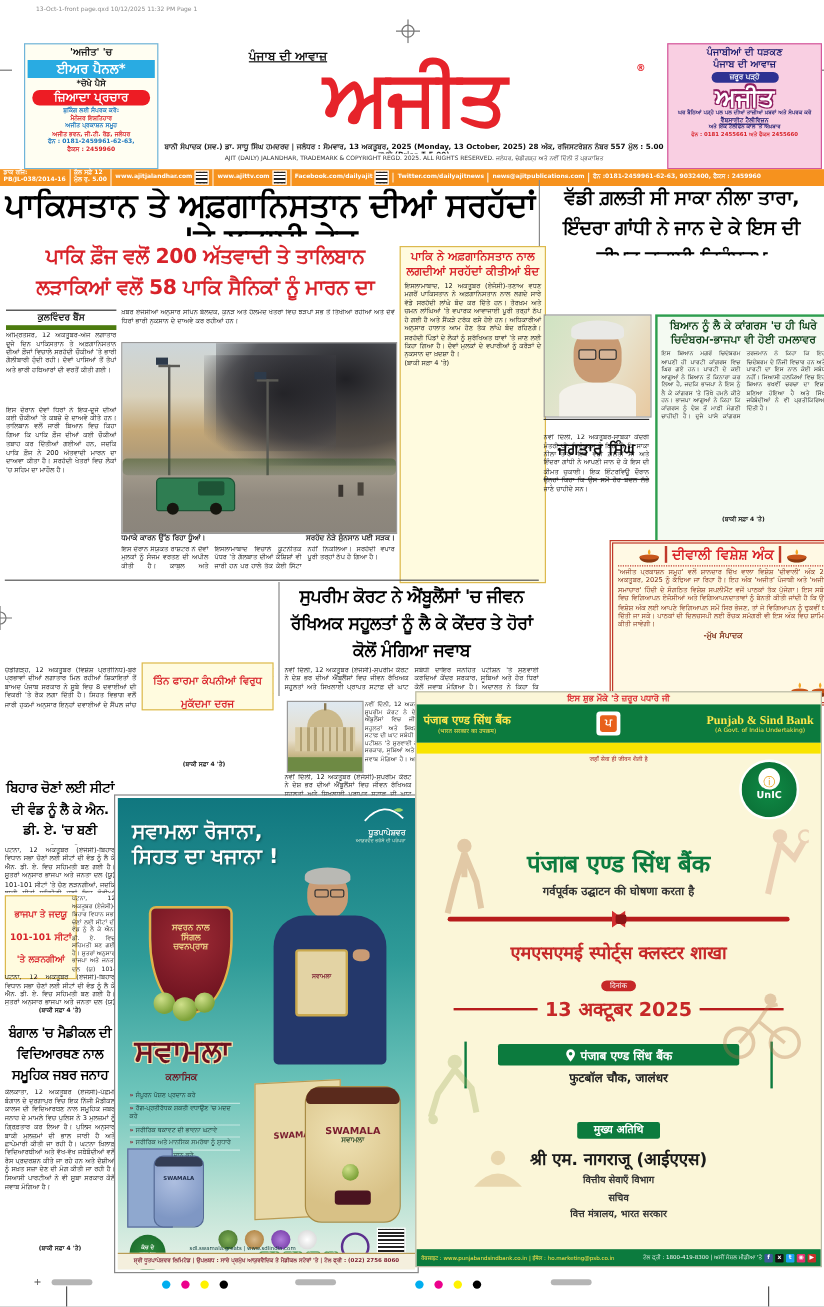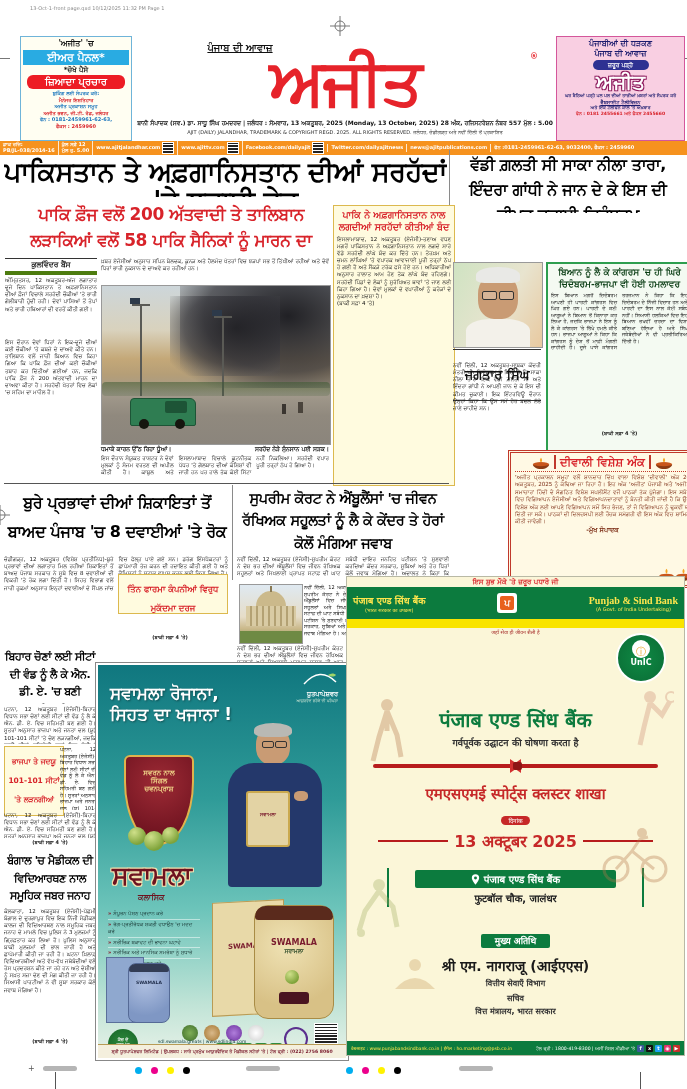--- a/index.html
+++ b/index.html
@@ -207,26 +207,25 @@
         </g>
         <g transform="translate(24,0)">
           <path d="M2 18h20c0 4-4 7-10 7S2 22 2 18z" fill="#8b3a12"></path>
           <ellipse cx="12" cy="18" rx="10" ry="3" fill="#c8561b"></ellipse>
           <path d="M12 8c2 2.6 2 4.8 0 7-2-2.2-2-4.4 0-7z" fill="#f6a623"></path>
         </g>
       </svg>
   </div>
 
   <div class="abs" style="left:4px;top:483px;width:445px;border-top:1px solid #555"></div>
-  <div class="abs hl ov" style="left:4px;top:489px;width:226px;height:62px;font-size:16px;line-height:1.8">ਬੁਰੇ ਪ੍ਰਭਾਵਾਂ ਦੀਆਂ ਸ਼ਿਕਾਇਤਾਂ ਤੋਂ ਬਾਅਦ ਪੰਜਾਬ 'ਚ 8 ਦਵਾਈਆਂ 'ਤੇ ਰੋਕ</div>
   <div class="abs vdiv" style="left:232px;top:485px;height:95px"></div>
   <div class="abs hl ov" style="left:237px;top:487px;width:212px;height:66px;font-size:14.5px;line-height:1.55">ਸੁਪਰੀਮ ਕੋਰਟ ਨੇ ਐਂਬੂਲੈਂਸਾਂ 'ਚ ਜੀਵਨ ਰੱਖਿਅਕ ਸਹੂਲਤਾਂ ਨੂੰ ਲੈ ਕੇ ਕੇਂਦਰ ਤੇ ਹੋਰਾਂ ਕੋਲੋਂ ਮੰਗਿਆ ਜਵਾਬ</div>
 
   <div class="abs j f55 cols2 ov" style="left:4px;top:556px;width:224px;height:88px">ਚੰਡੀਗੜ੍ਹ, 12 ਅਕਤੂਬਰ (ਵਿਸ਼ੇਸ਼ ਪ੍ਰਤੀਨਿਧ)-ਬੁਰੇ ਪ੍ਰਭਾਵਾਂ ਦੀਆਂ ਲਗਾਤਾਰ ਮਿਲ ਰਹੀਆਂ ਸ਼ਿਕਾਇਤਾਂ ਤੋਂ ਬਾਅਦ ਪੰਜਾਬ ਸਰਕਾਰ ਨੇ ਸੂਬੇ ਵਿਚ 8 ਦਵਾਈਆਂ ਦੀ ਵਿਕਰੀ 'ਤੇ ਰੋਕ ਲਗਾ ਦਿੱਤੀ ਹੈ। ਸਿਹਤ ਵਿਭਾਗ ਵਲੋਂ ਜਾਰੀ ਹੁਕਮਾਂ ਅਨੁਸਾਰ ਇਨ੍ਹਾਂ ਦਵਾਈਆਂ ਦੇ ਸੈਂਪਲ ਜਾਂਚ ਵਿਚ ਫੇਲ੍ਹ ਪਾਏ ਗਏ ਸਨ। ਡਰੱਗ ਇੰਸਪੈਕਟਰਾਂ ਨੂੰ ਛਾਪੇਮਾਰੀ ਤੇਜ਼ ਕਰਨ ਦੀ ਹਦਾਇਤ ਕੀਤੀ ਗਈ ਹੈ ਅਤੇ ਕੈਮਿਸਟਾਂ ਨੂੰ ਸਟਾਕ ਵਾਪਸ ਕਰਨ ਲਈ ਕਿਹਾ ਗਿਆ ਹੈ। ਵਿਭਾਗ ਨੇ ਲੋਕਾਂ ਨੂੰ ਵੀ ਇਹ ਦਵਾਈਆਂ ਨਾ ਵਰਤਣ ਦੀ ਸਲਾਹ ਦਿੱਤੀ ਹੈ।</div>
-  <div class="abs ybox c ov" style="left:118px;top:574px;width:104px;height:34px;padding:2px">
+  <div class="abs ybox c ov" style="left:118px;top:552px;width:104px;height:34px;padding:2px">
     <span class="b red" style="font-size:8.5px;line-height:1.35">ਤਿੰਨ ਫਾਰਮਾ ਕੰਪਨੀਆਂ ਵਿਰੁਧ ਮੁਕੱਦਮਾ ਦਰਜ</span>
   </div>
   <div class="abs cont" style="left:118px;top:634px;width:104px">(ਬਾਕੀ ਸਫ਼ਾ 4 'ਤੇ)</div>
 
   <div class="abs j f55 cols2 ov" style="left:237px;top:556px;width:212px;height:26px">ਨਵੀਂ ਦਿੱਲੀ, 12 ਅਕਤੂਬਰ (ਏਜੰਸੀ)-ਸੁਪਰੀਮ ਕੋਰਟ ਨੇ ਦੇਸ਼ ਭਰ ਦੀਆਂ ਐਂਬੂਲੈਂਸਾਂ ਵਿਚ ਜੀਵਨ ਰੱਖਿਅਕ ਸਹੂਲਤਾਂ ਅਤੇ ਸਿਖਲਾਈ ਪ੍ਰਾਪਤ ਸਟਾਫ਼ ਦੀ ਘਾਟ ਸਬੰਧੀ ਦਾਇਰ ਜਨਹਿਤ ਪਟੀਸ਼ਨ 'ਤੇ ਸੁਣਵਾਈ ਕਰਦਿਆਂ ਕੇਂਦਰ ਸਰਕਾਰ, ਸੂਬਿਆਂ ਅਤੇ ਹੋਰ ਧਿਰਾਂ ਕੋਲੋਂ ਜਵਾਬ ਮੰਗਿਆ ਹੈ। ਅਦਾਲਤ ਨੇ ਕਿਹਾ ਕਿ ਐਮਰਜੈਂਸੀ ਸੇਵਾਵਾਂ ਦਾ ਮਿਆਰੀਕਰਨ ਸਮੇਂ ਦੀ ਲੋੜ ਹੈ। ਪਟੀਸ਼ਨ ਵਿਚ ਕਿਹਾ ਗਿਆ ਹੈ ਕਿ ਕਈ ਐਂਬੂਲੈਂਸਾਂ ਸਿਰਫ਼ ਢੋਆ-ਢੁਆਈ ਵਾਲੇ ਵਾਹਨ ਬਣ ਕੇ ਰਹਿ ਗਈਆਂ ਹਨ। ਅਗਲੀ ਸੁਣਵਾਈ ਚਾਰ ਹਫ਼ਤਿਆਂ ਬਾਅਦ ਹੋਵੇਗੀ।</div>
   <div class="abs court" style="left:239px;top:584px;width:62px;height:58px;border:1px solid #999">
     <div class="abs" style="left:16px;top:6px;width:30px;height:15px;background:#cbb98b;border-radius:15px 15px 0 0"></div>
     <div class="abs" style="left:30px;top:1px;width:2px;height:6px;background:#8a7a55"></div>
     <div class="abs" style="left:6px;top:21px;width:50px;height:20px;background:repeating-linear-gradient(90deg,#d9cba4 0 4px,#b3a173 4px 6px)"></div>
     <div class="abs" style="left:0;bottom:0;width:62px;height:12px;background:#6e8a44"></div>

